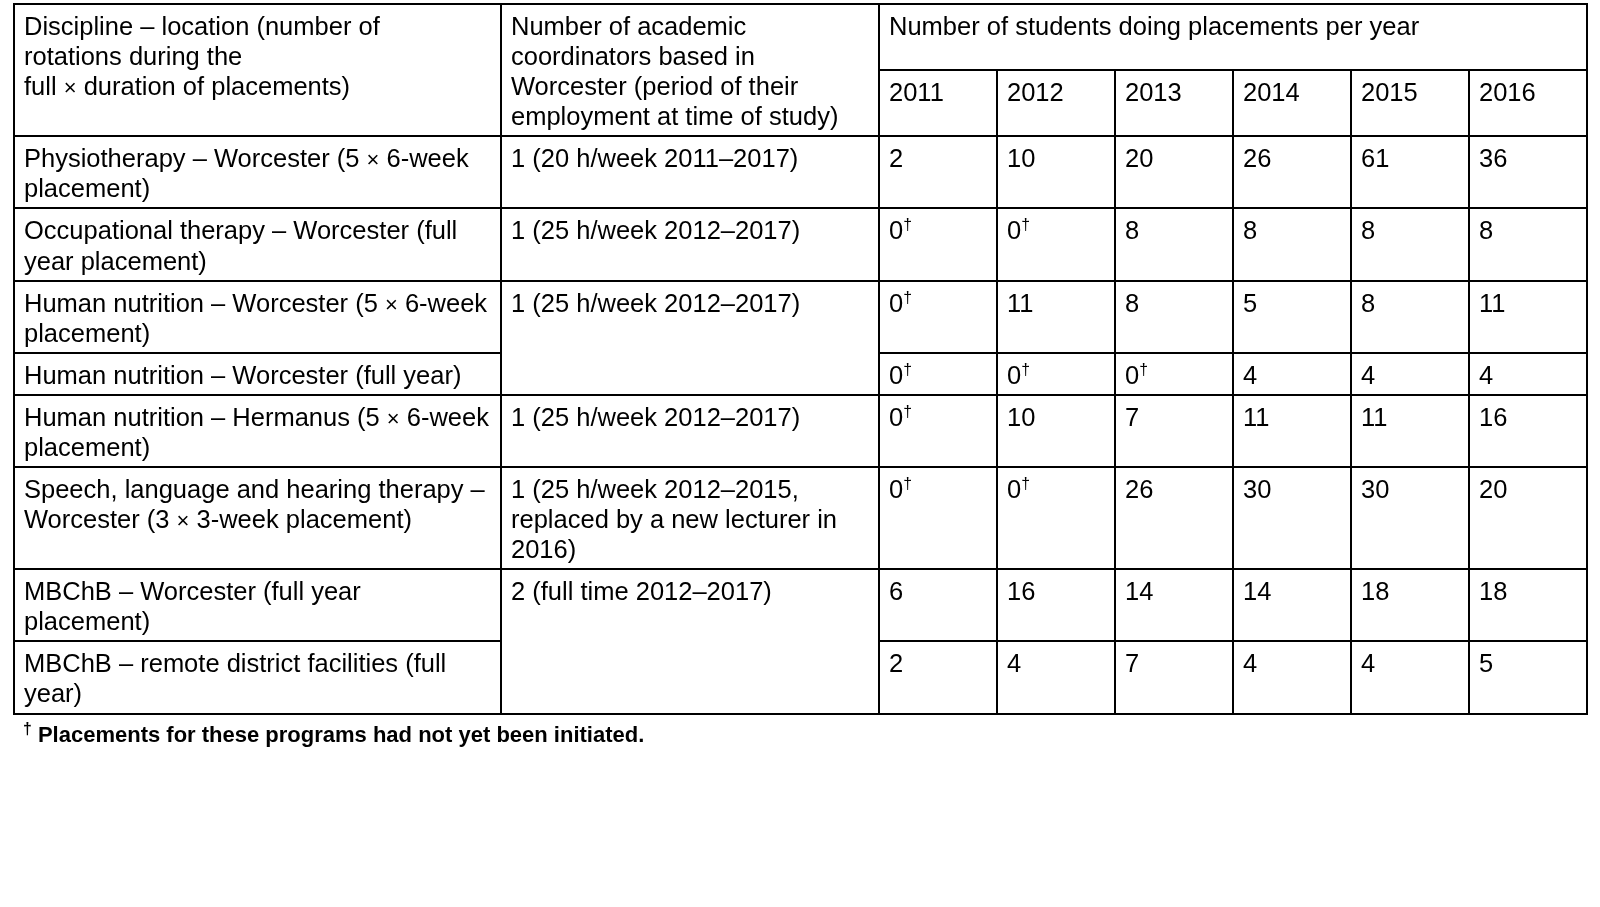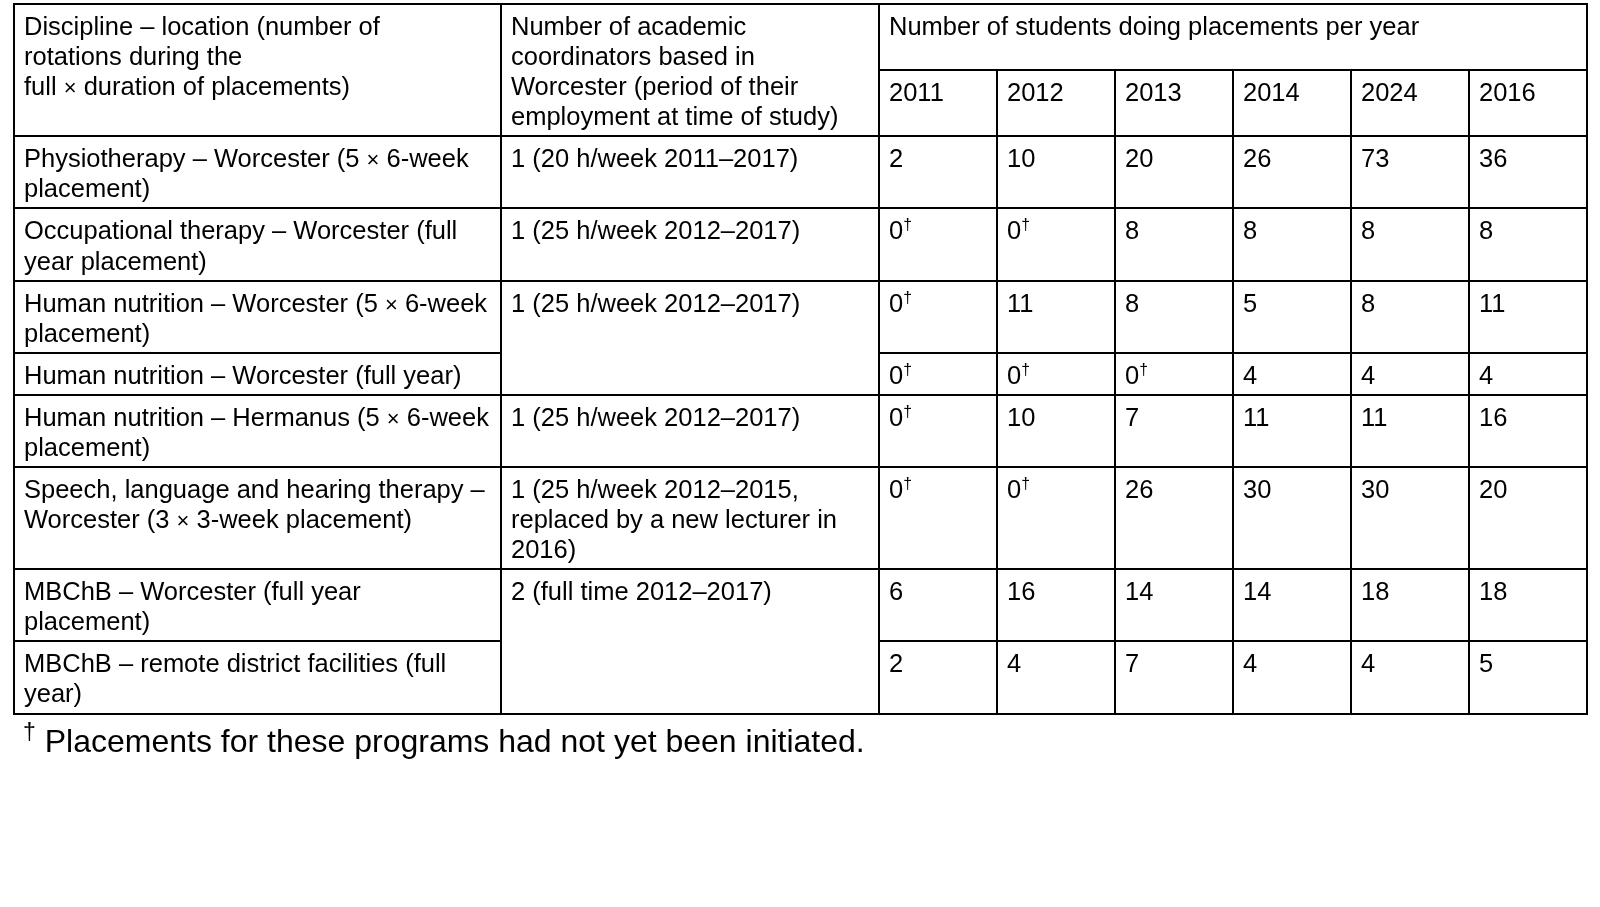--- a/index.html
+++ b/index.html
@@ -71,22 +71,23 @@
     font-size: 22px;
   }
   sup.dag {
     font-size: 0.62em;
     vertical-align: super;
     line-height: 0;
   }
   .footnotes {
     margin-top: 6px;
     padding-left: 10px;
-    font-size: 32px;
+    font-size: 22px;
     line-height: 1.30;
+    font-weight: bold;
   }
   .footnotes div {
     white-space: nowrap;
   }
   .fn-dagger {
     font-size: 0.72em;
     vertical-align: super;
     line-height: 0;
   }
 </style>
@@ -114,33 +115,33 @@
           <span>full </span><span class="times">×</span><span> duration of placements)</span>
         </th>
         <th class="hdr hdr-center" rowspan="2">Number of academic coordinators based in Worcester (period of their employment at time of study)</th>
         <th class="hdr hdr-center" colspan="6">Number of students doing placements per year</th>
       </tr>
       <tr>
         <th class="year-hdr">2011</th>
         <th class="year-hdr">2012</th>
         <th class="year-hdr">2013</th>
         <th class="year-hdr">2014</th>
-        <th class="year-hdr">2024</th>
+        <th class="year-hdr">2015</th>
         <th class="year-hdr">2016</th>
       </tr>
     </thead>
     <tbody id="table-body">
         <tr>
           <td><span>Physiotherapy – Worcester (5 </span><span class="times">×</span><span> 6-week placement)</span></td>
           <td class="merged" rowspan="1">1 (20 h/week 2011–2017)</td>
           <td class="num"><span>2</span></td>
           <td class="num"><span>10</span></td>
           <td class="num"><span>20</span></td>
           <td class="num"><span>26</span></td>
-          <td class="num"><span>73</span></td>
+          <td class="num"><span>61</span></td>
           <td class="num"><span>36</span></td>
         </tr>
         <tr>
           <td><span>Occupational therapy – Worcester (full year placement)</span></td>
           <td class="merged" rowspan="1">1 (25 h/week 2012–2017)</td>
           <td class="num"><span>0</span><sup class="dag">†</sup></td>
           <td class="num"><span>0</span><sup class="dag">†</sup></td>
           <td class="num"><span>8</span></td>
           <td class="num"><span>8</span></td>
           <td class="num"><span>8</span></td>

